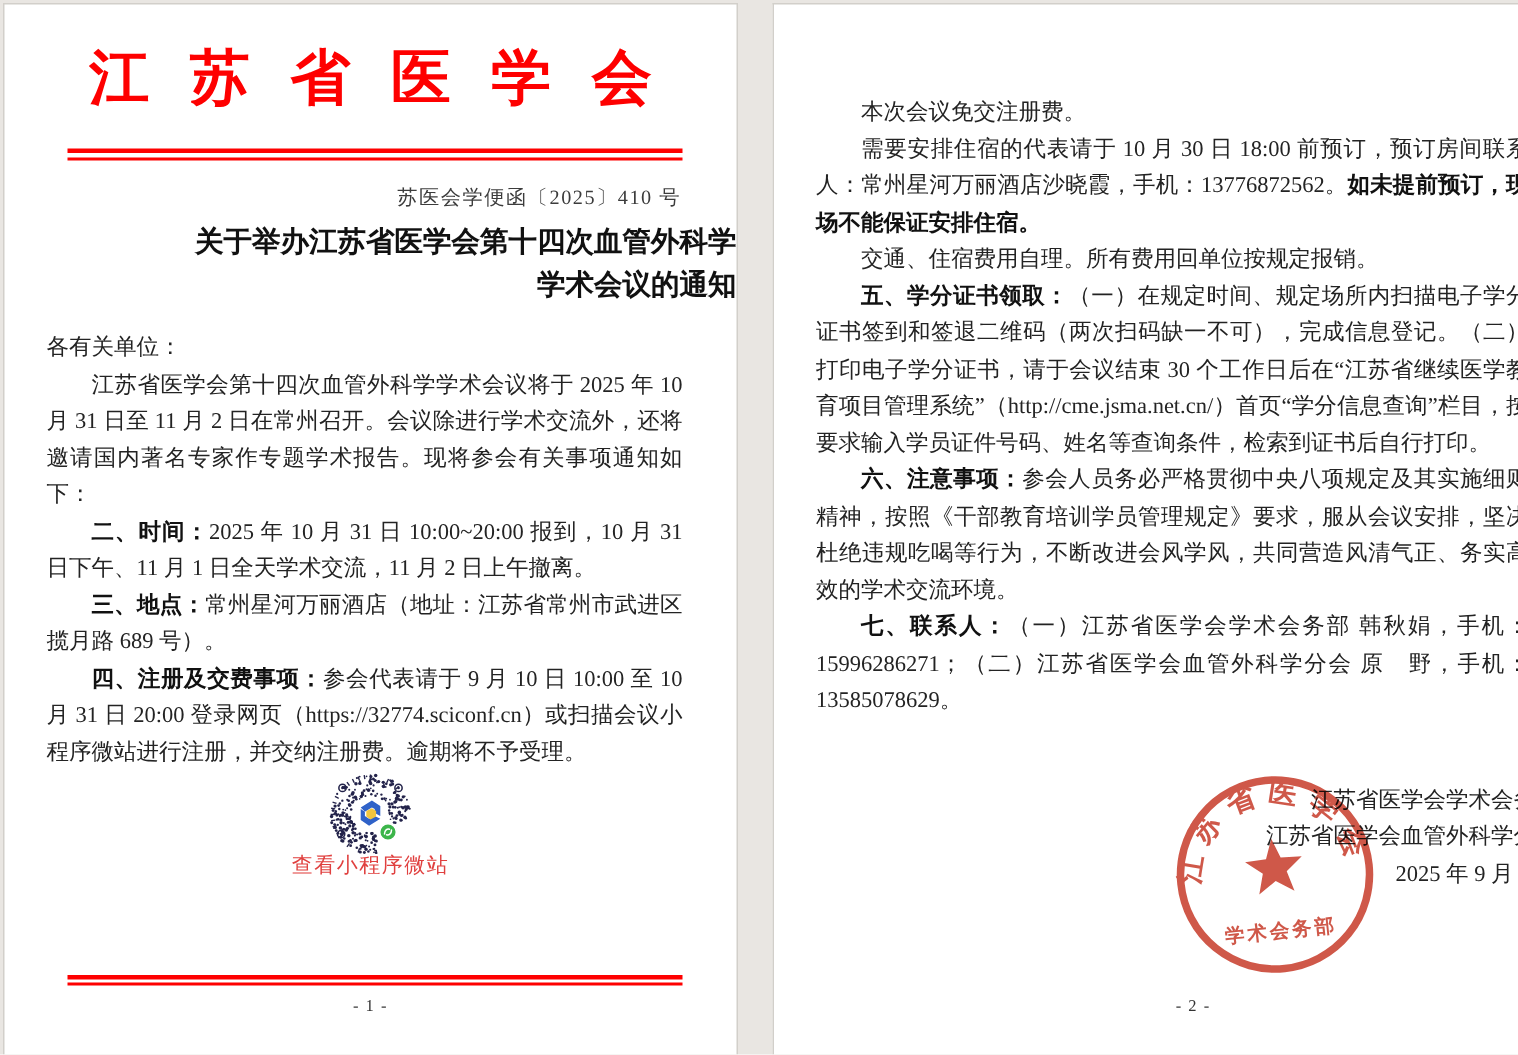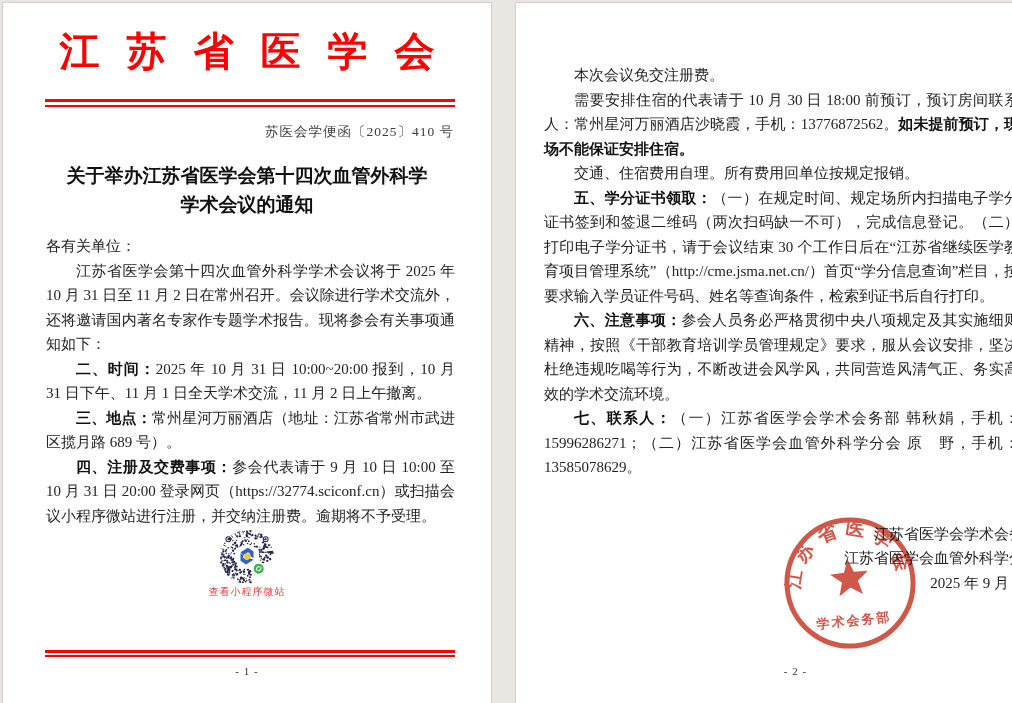--- a/index.html
+++ b/index.html
@@ -26,36 +26,36 @@
   }
   .header-rule{
     margin:24px 36px 0 42px;height:3px;
     border-top:3px solid #fe0000;border-bottom:2px solid #fe0000;
   }
   .doc-number{
     margin:16px 37px 0 0;text-align:right;
     font-size:13.5px;color:#3c3c3c;letter-spacing:1px;padding-left:17px;
   }
   .doc-title{
-    margin-top:20px;text-align:center;font-weight:bold;
+    margin-top:6px;text-align:right;font-weight:bold;
     font-size:19px;line-height:29px;color:#111;
   }
 
   
   .body-text{font-size:15px;line-height:24.5px;text-align:justify;color:#232323;}
-  .page-1 .body-text{margin:15px 36px 0 43px;}
+  .page-1 .body-text{margin:15px 36px 0 28px;}
   .page-2 .body-text{margin:0 56px 0 28px;padding-top:60px;}
   .body-text p{margin:0;}
   .body-text p.indent{text-indent:2em;}
   .body-text b{color:#111;}
 
   
   .qr-block{text-align:center;margin-top:1px;line-height:0;}
   .qr-caption{
-    font-size:10px;line-height:11px;color:#e0403f;letter-spacing:1px;
+    font-size:14px;line-height:11px;color:#e0403f;letter-spacing:1px;
     margin-top:1px;
   }
 
   
   .footer-rule{
     position:absolute;left:42px;right:36px;bottom:46px;height:2px;
     border-top:3px solid #fe0000;border-bottom:2px solid #fe0000;
   }
   .page-num{
     position:absolute;left:0;right:0;bottom:26px;

